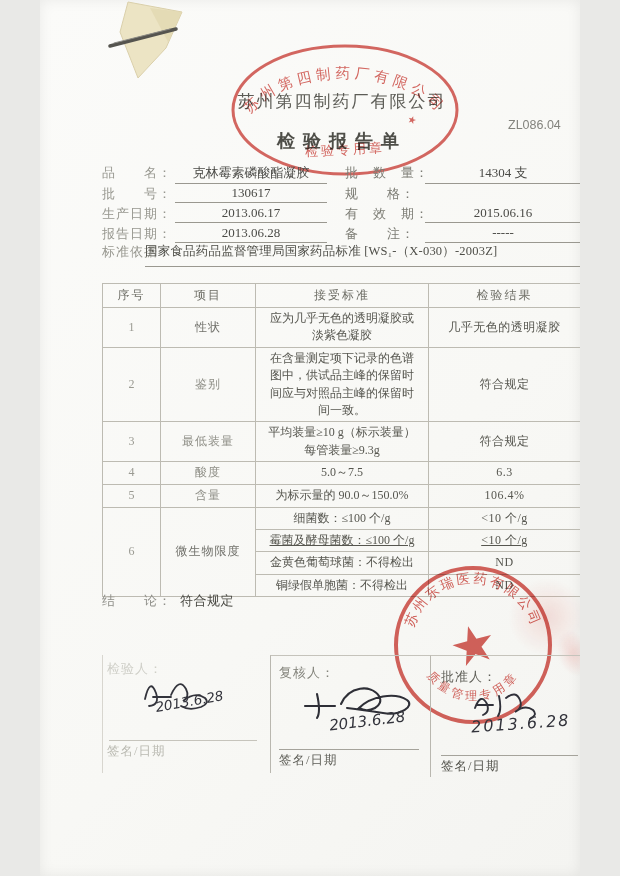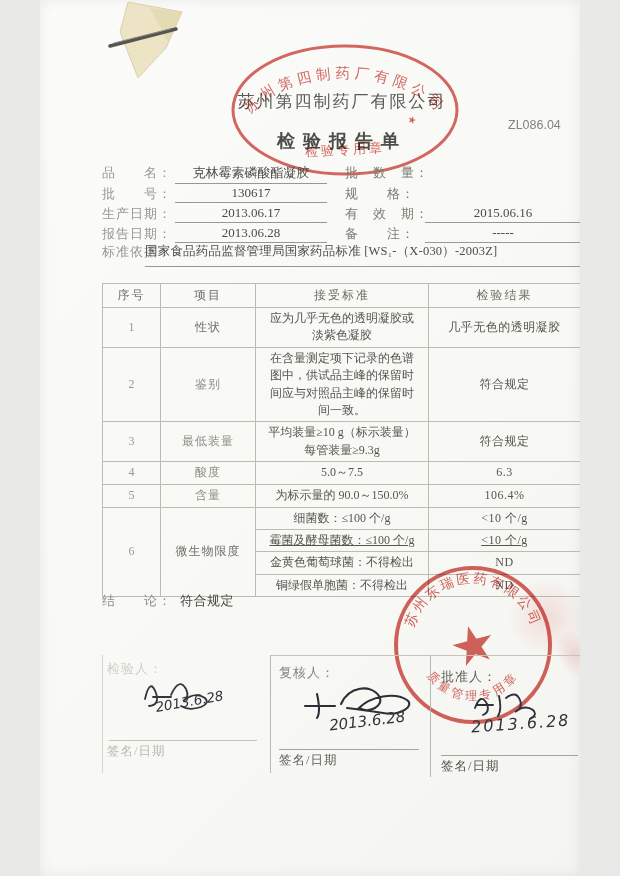--- a/index.html
+++ b/index.html
@@ -92,20 +92,21 @@
     </text>
     <text x="183" y="84" font-size="10" fill="#cf4740" transform="rotate(18 183 80)">★</text>
     <text x="120" y="116" font-size="13" fill="#cf4740" letter-spacing="3" text-anchor="middle" transform="rotate(-3 120 112)" font-family="Liberation Serif,serif">检验专用章</text>
   </svg>
 
   <div class="abs fields">
     <div class="frow" style="top:0;">
       <span class="flabel" style="left:0;">品　　名：</span>
       <span class="fvalue" style="left:73px; width:152px;">克林霉素磷酸酯凝胶</span>
       <span class="flabel dk" style="left:243px;">批　数　量：</span>
+      <span class="fvalue" style="left:323px; width:156px;">14304 支</span>
     </div>
     <div class="frow" style="top:21px;">
       <span class="flabel" style="left:0;">批　　号：</span>
       <span class="fvalue" style="left:73px; width:152px;">130617</span>
       <span class="flabel dk" style="left:243px;">规　　格：</span>
     </div>
     <div class="frow" style="top:41px;">
       <span class="flabel" style="left:0;">生产日期：</span>
       <span class="fvalue" style="left:73px; width:152px;">2013.06.17</span>
       <span class="flabel dk" style="left:243px;">有　效　期：</span>

